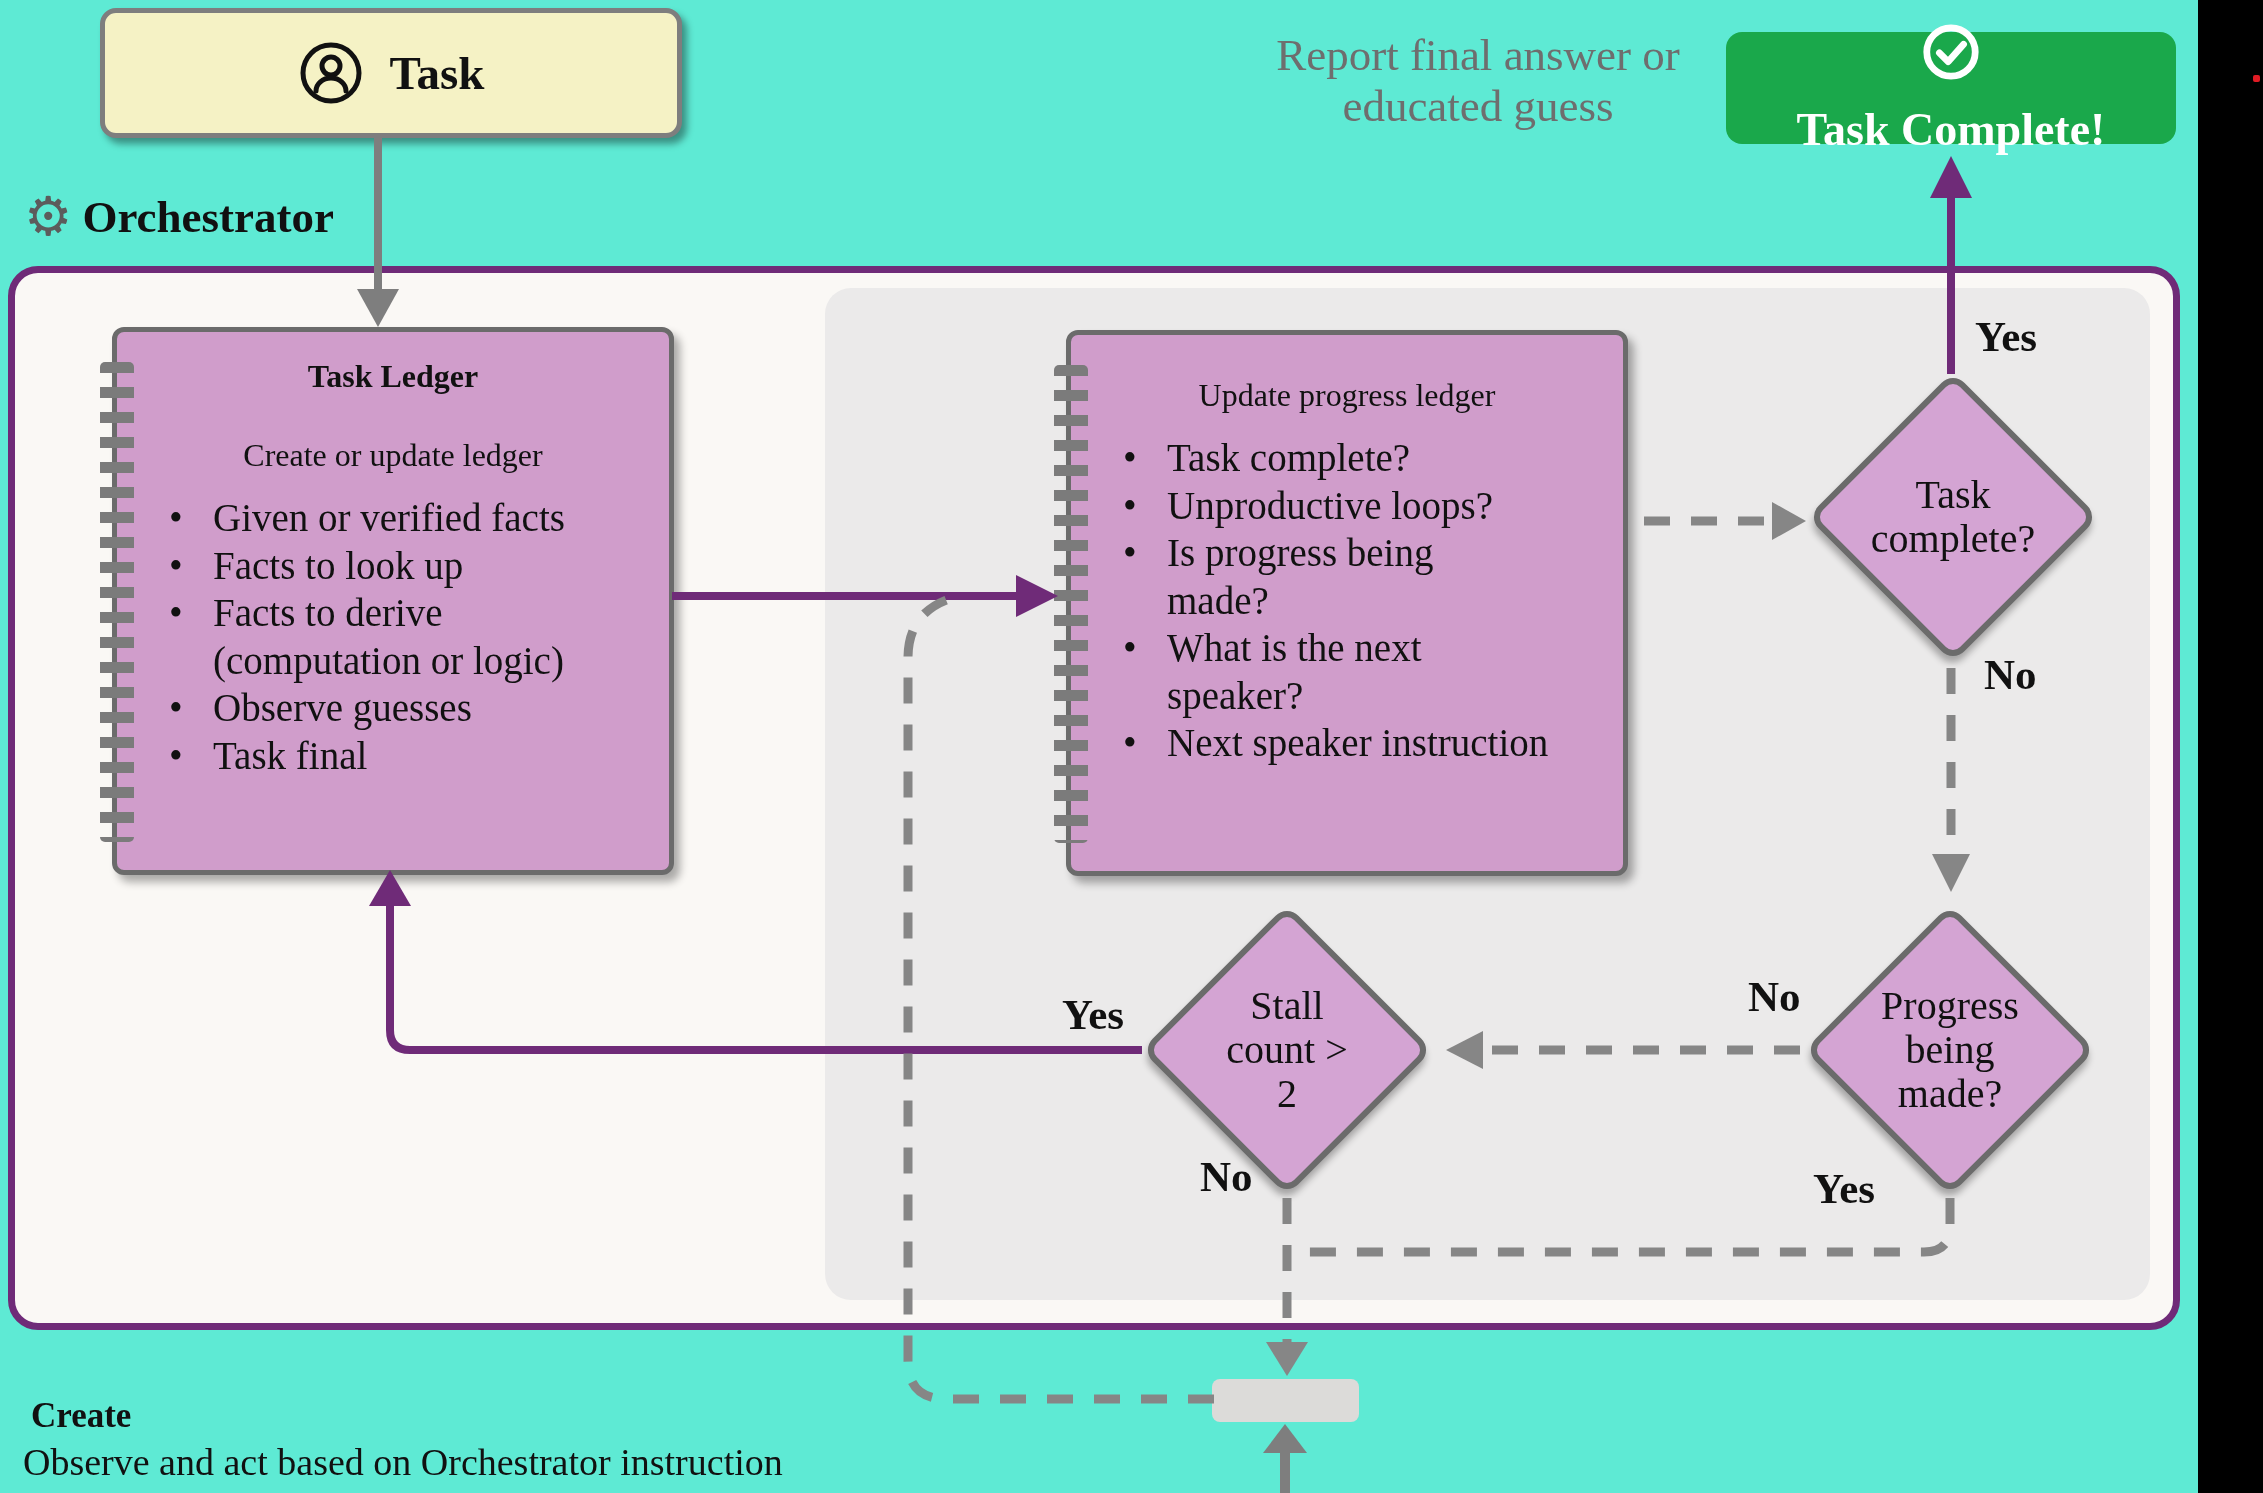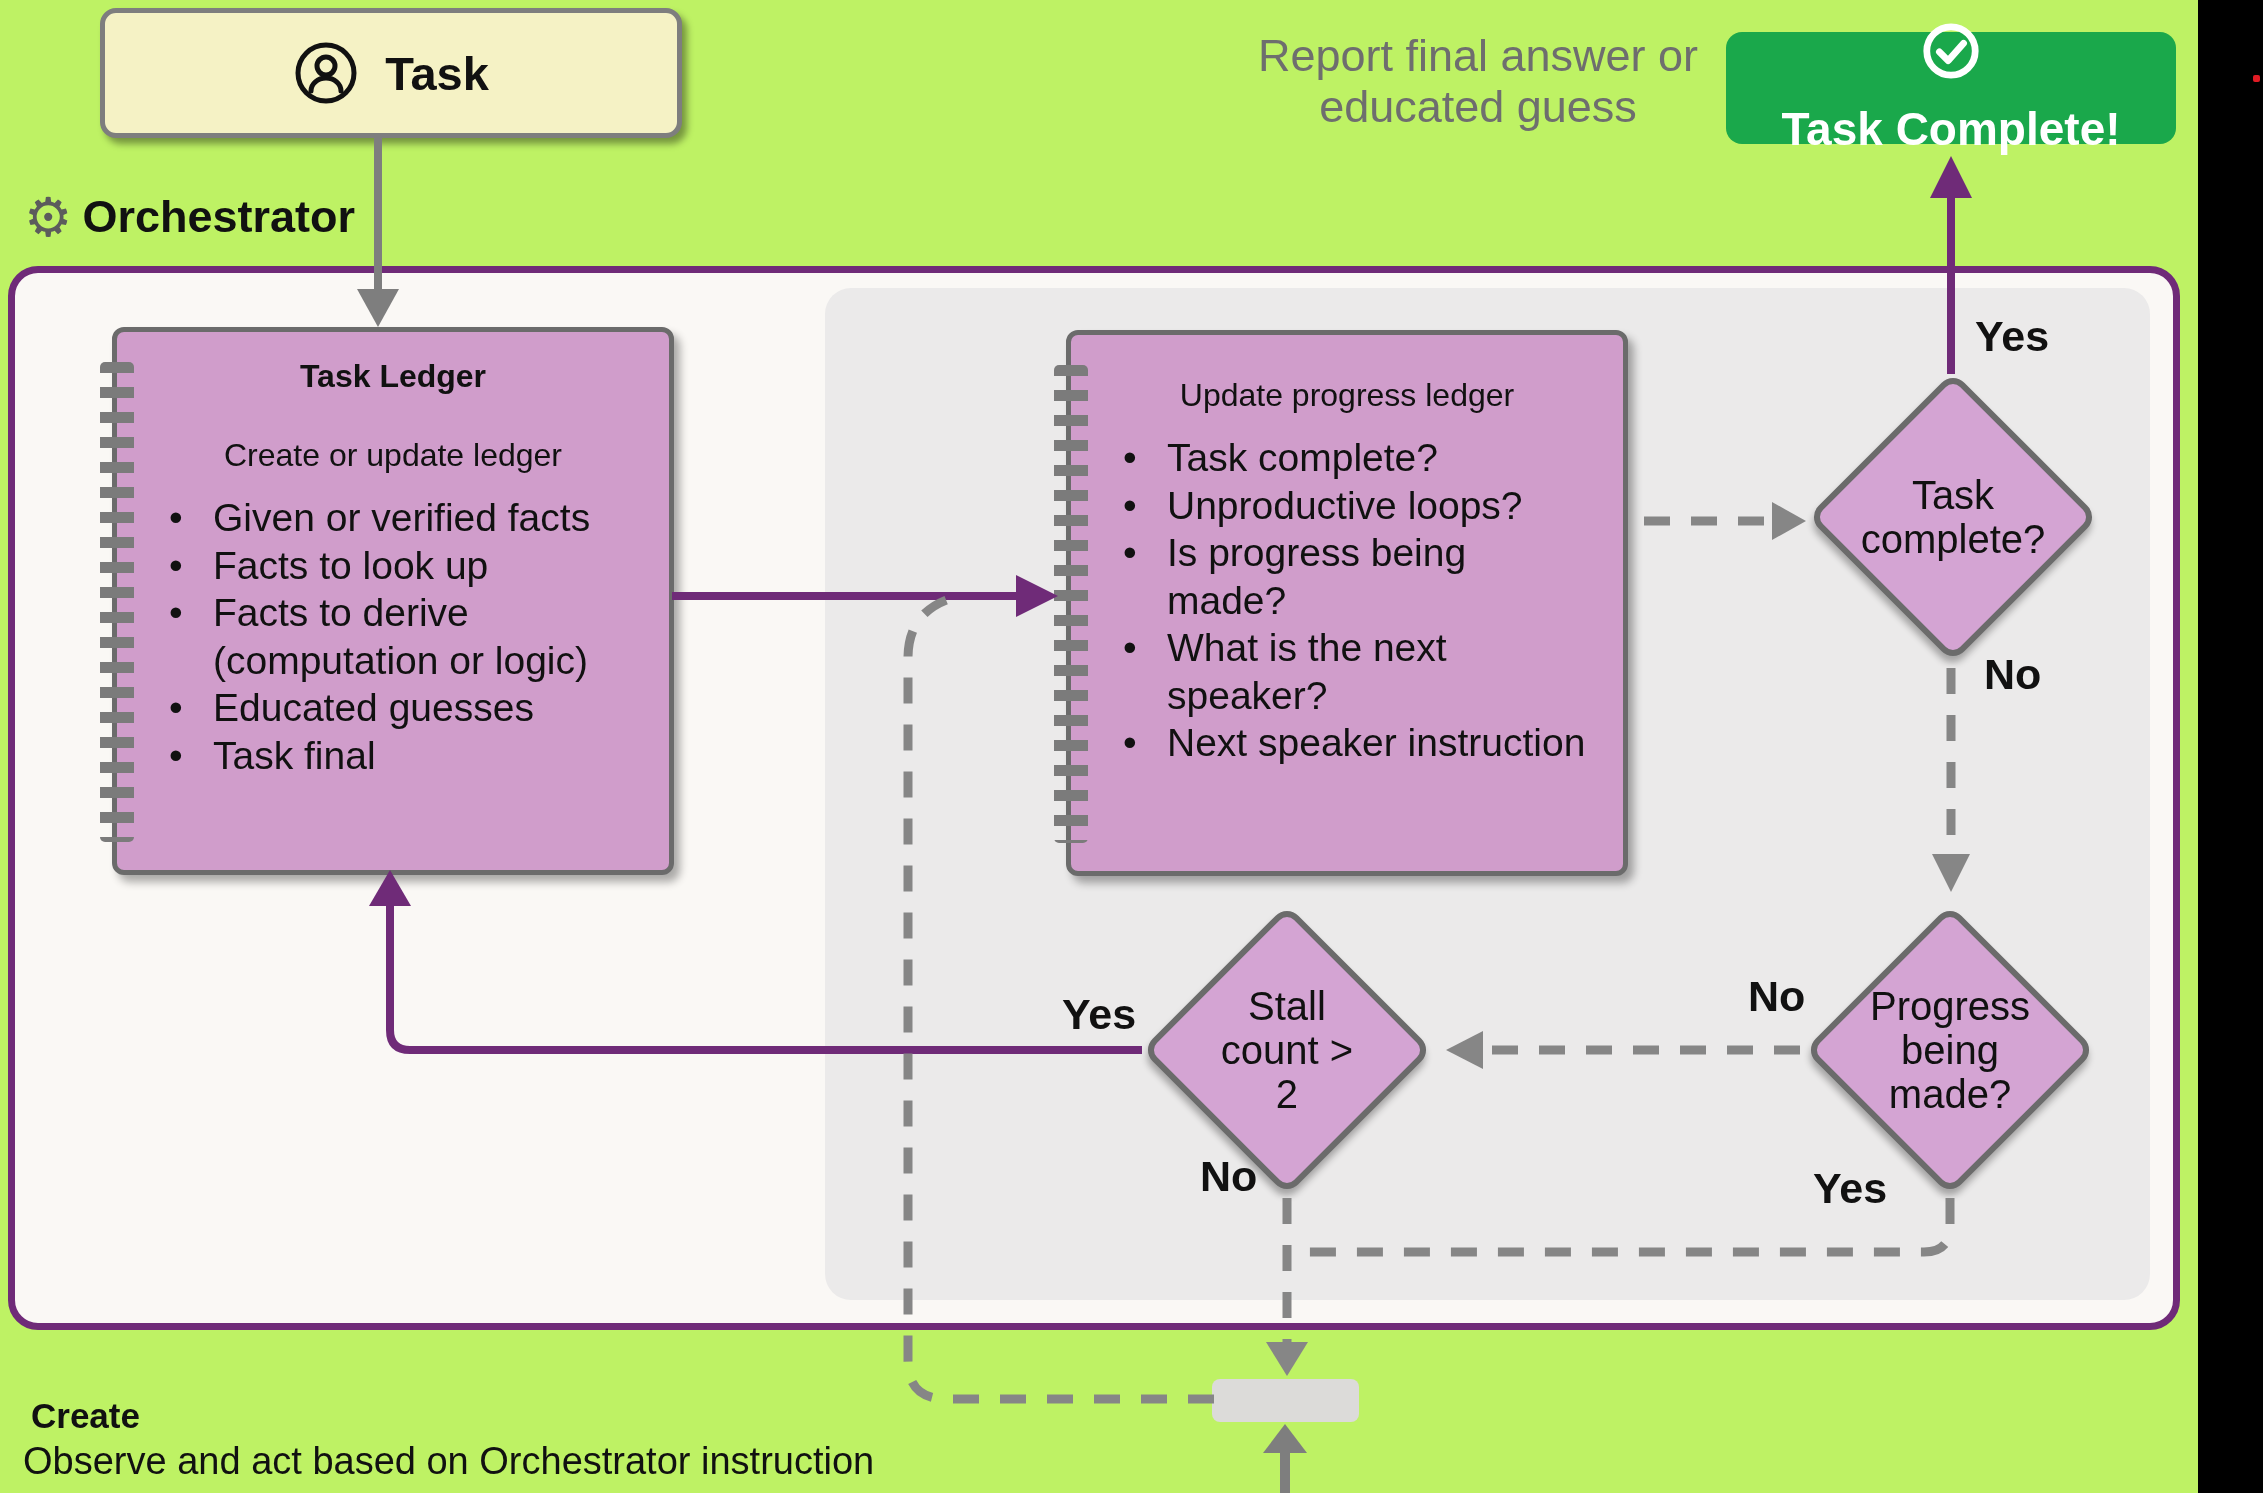--- a/index.html
+++ b/index.html
@@ -1,19 +1,19 @@
 <!DOCTYPE html>
 <html style="--purple: #6f2b78; --green: #1aa84b; --yellow: #f5f2c5; --notebook: #d09dcb; --diamond: #d4a4d3; --grayBorder: #6b6b6b; --grayArrow: #7e7e7e; --dashGray: #868686; --panel: #ebeaea; --containerBg: #faf8f5; --agentsBox: #dcdbd9; --reportText: #6e6e6e; --redDot: #e01b24;"><head>
 <meta charset="utf-8">
 <title>Diagram</title>
 <style>
   html,body{margin:0;padding:0;background:#fff;}
   .canvas{
-    position:relative;width:2263px;height:1493px;overflow:hidden;background:#bef264;
-    font-family:Liberation Sans, sans-serif;color:#111;
+    position:relative;width:2263px;height:1493px;overflow:hidden;background:#5eead4;
+    font-family:Liberation Serif, serif;color:#111;
   }
   
   .task-box{
     position:absolute;left:100px;top:8px;width:582px;height:130px;box-sizing:border-box;
     background:var(--yellow);border:5px solid var(--grayArrow);border-radius:16px;
     box-shadow:5px 6px 7px rgba(0,0,0,.38);
     display:flex;align-items:center;justify-content:center;gap:26px;z-index:4;
   }
   .task-box .label{font-size:47px;font-weight:bold;}
   .orch-label{
@@ -149,21 +149,21 @@
         </li>
 
         <li>
           <span class="marker">•</span>
           <span class="txt">Facts to derive
 (computation or logic)</span>
         </li>
 
         <li>
           <span class="marker">•</span>
-          <span class="txt">Educated guesses</span>
+          <span class="txt">Observe guesses</span>
         </li>
 
         <li>
           <span class="marker">•</span>
           <span class="txt">Task final</span>
         </li>
       </ul>
   </div>
 
   <div class="notebook" id="progress-ledger">

